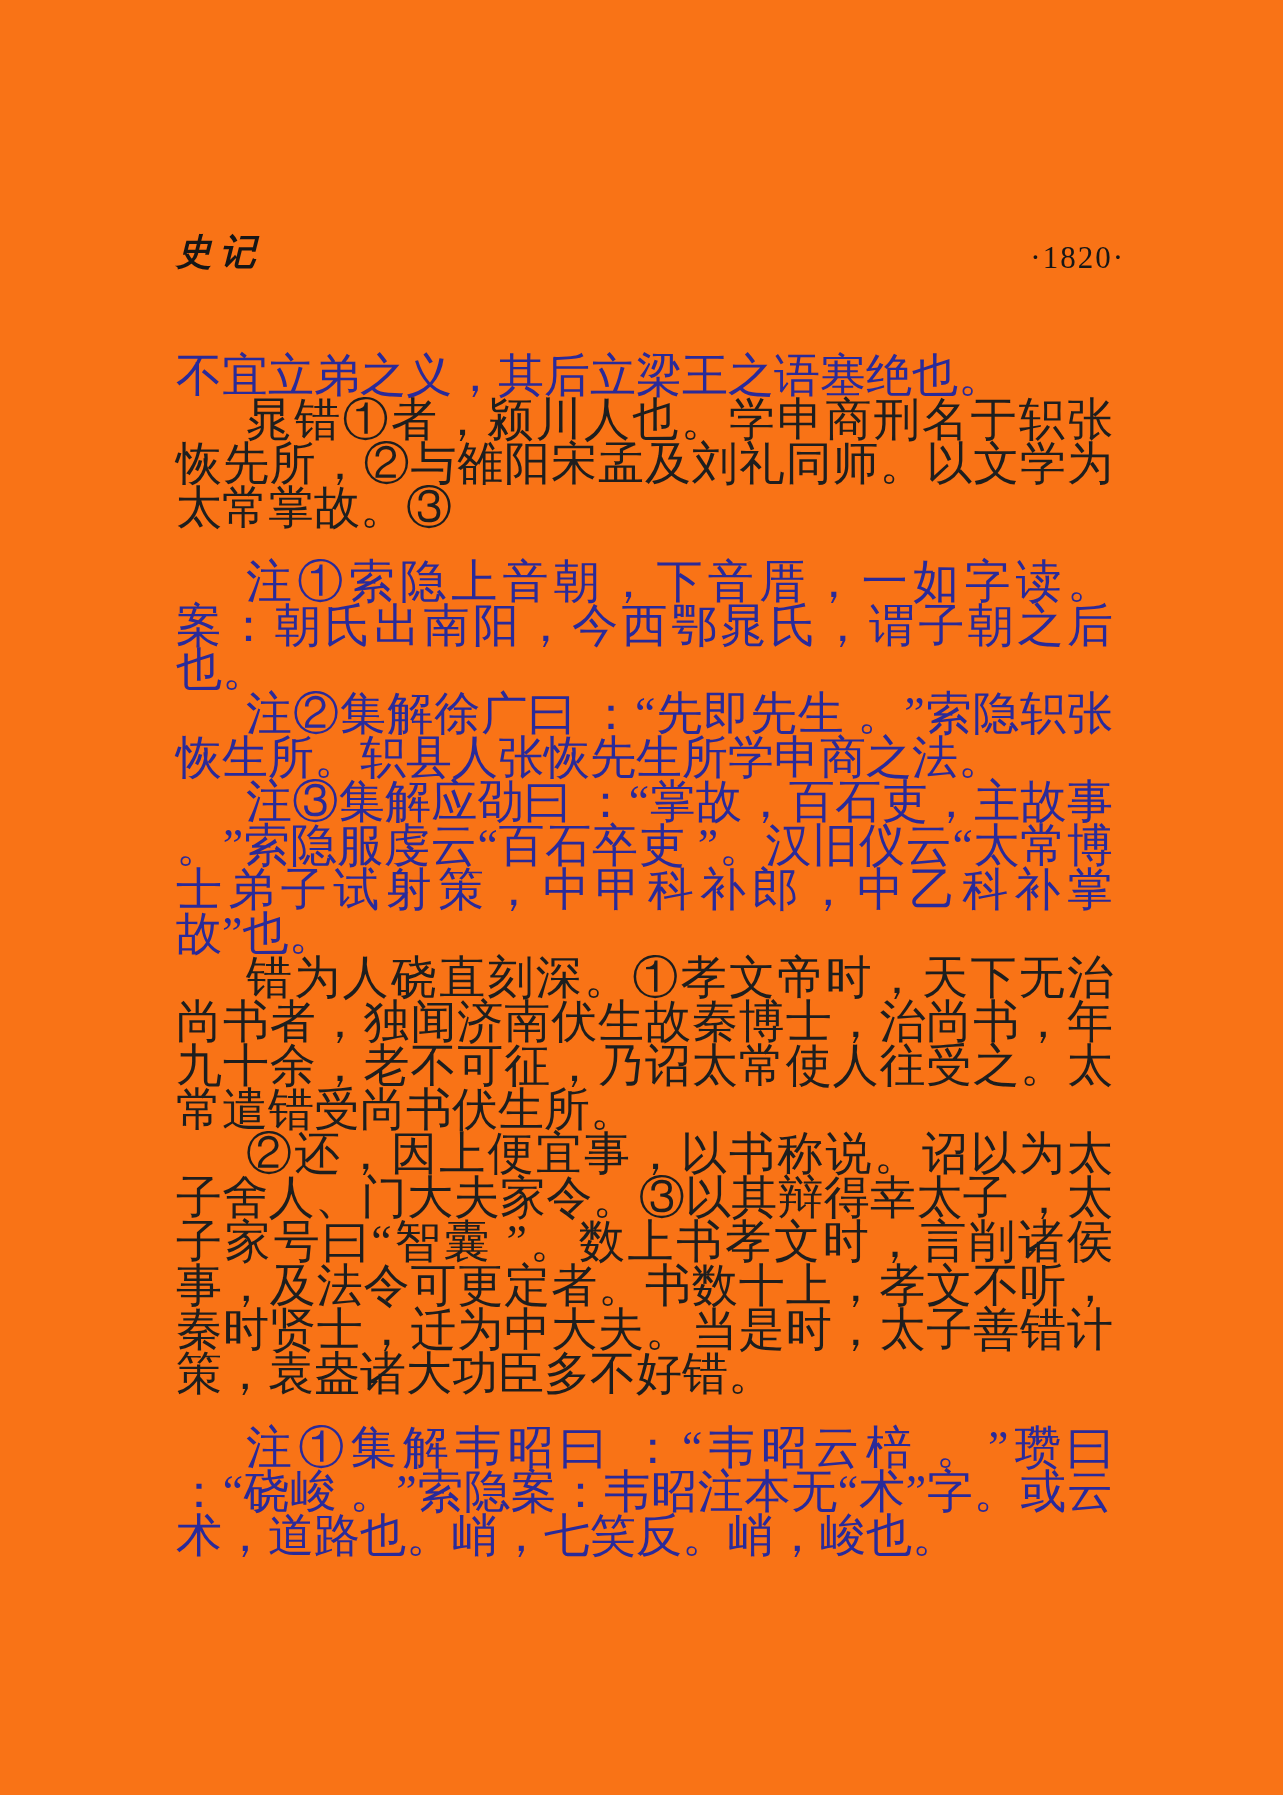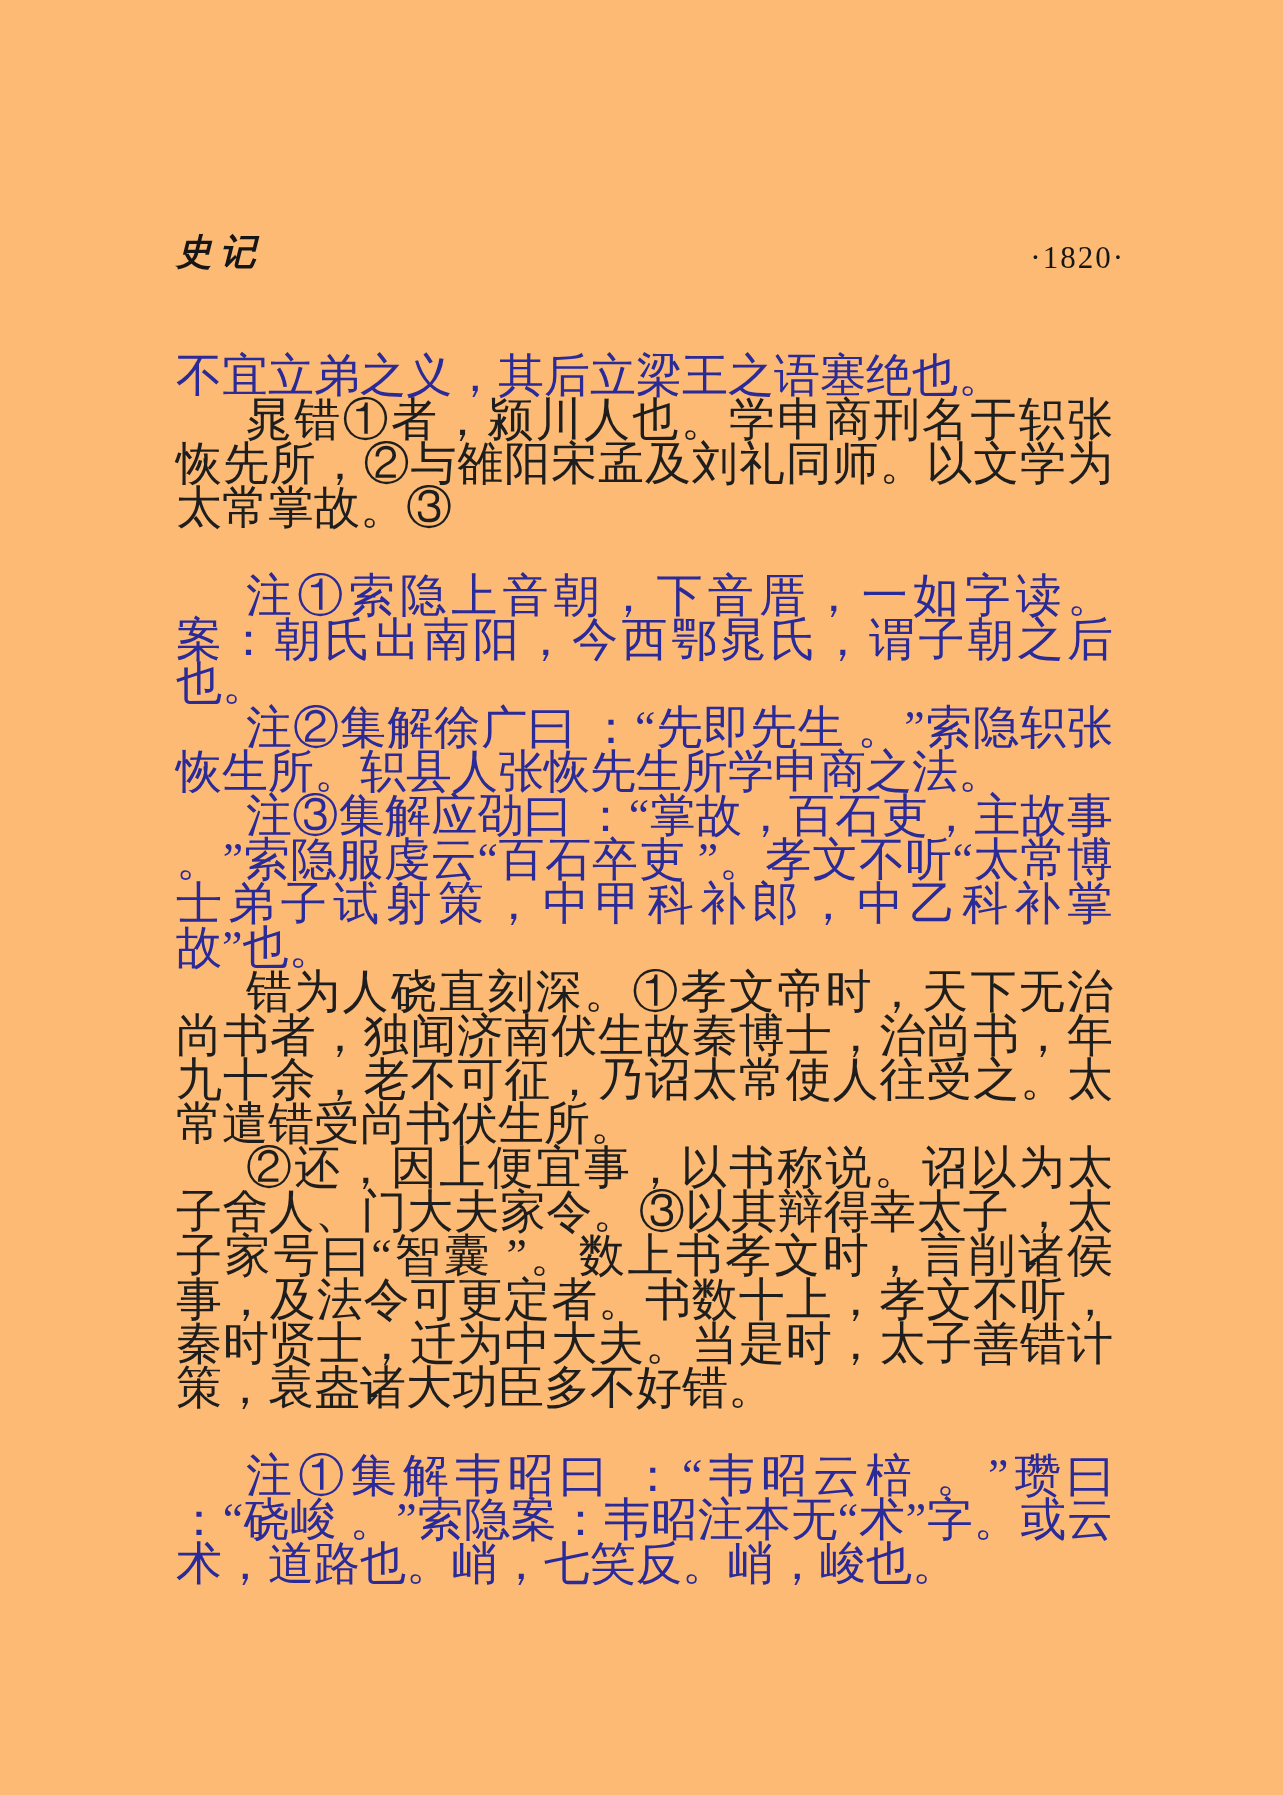--- a/index.html
+++ b/index.html
@@ -4,21 +4,21 @@
 <style>
   html, body { margin: 0; padding: 0; }
   body {
     width: 1283px;
     height: 1795px;
     background: #ffffff;
     position: relative;
     overflow: hidden;
     font-family: "Liberation Serif", "DejaVu Serif", serif;
   }
-  .page { position: absolute; inset: 0; background: #fdba74; }
+  .page { position: absolute; inset: 0; background: #f97316; }
 
   
   .running-header {
     position: absolute;
     left: 176px;
     right: 158px;
     top: 228px;
     height: 46px;
   }
   .book-title {
@@ -46,38 +46,38 @@
     left: 176px;
     top: 354px;
     width: 937px;
     font-size: 46px;
     line-height: 44px;
     text-align: justify;
     text-justify: inter-ideograph;
   }
   .para { margin: 0; }
   .para.indent { text-indent: 70px; }
-  .para.gap-before { margin-top: 44px; }
+  .para.gap-before { margin-top: 30px; }
   .para.note { color: #2a2a99; }
   .para.body-text { color: #1e1e1e; }
 </style>
 </head>
 <body>
 
 <div class="page">
 
   <div class="running-header">
     <div class="book-title">史记</div>
     <div class="page-number">·1820·</div>
   </div>
 
   <div class="text-block">
     <p class="para note">不宜立弟之义，其后立梁王之语塞绝也。</p>
     <p class="para body-text indent">晁错①者，颍川人也。学申商刑名于轵张恢先所，②与雒阳宋孟及刘礼同师。以文学为太常掌故。③</p>
     <p class="para note indent gap-before">注①索隐上音朝，下音厝，一如字读。案：朝氏出南阳，今西鄂晁氏，谓子朝之后也。</p>
     <p class="para note indent">注②集解徐广曰 ：“先即先生 。”索隐轵张恢生所。轵县人张恢先生所学申商之法。</p>
-    <p class="para note indent">注③集解应劭曰 ：“掌故，百石吏，主故事 。”索隐服虔云“百石卒吏 ”。孝文不听“太常博士弟子试射策，中甲科补郎，中乙科补掌故”也。</p>
+    <p class="para note indent">注③集解应劭曰 ：“掌故，百石吏，主故事 。”索隐服虔云“百石卒吏 ”。汉旧仪云“太常博士弟子试射策，中甲科补郎，中乙科补掌故”也。</p>
     <p class="para body-text indent">错为人硗直刻深。①孝文帝时，天下无治尚书者，独闻济南伏生故秦博士，治尚书，年九十余，老不可征，乃诏太常使人往受之。太常遣错受尚书伏生所。</p>
     <p class="para body-text indent">②还，因上便宜事，以书称说。诏以为太子舍人、门大夫家令。③以其辩得幸太子 ，太子家号曰“智囊 ”。数上书孝文时，言削诸侯事，及法令可更定者。书数十上，孝文不听，秦时贤士，迁为中大夫。当是时，太子善错计策，袁盎诸大功臣多不好错。</p>
     <p class="para note indent gap-before">注①集解韦昭曰 ：“韦昭云棓 。”瓒曰 ：“硗峻 。”索隐案：韦昭注本无“术”字。或云术，道路也。峭，七笑反。峭，峻也。</p>
   </div>
 
 </div>
 
 </body></html>

